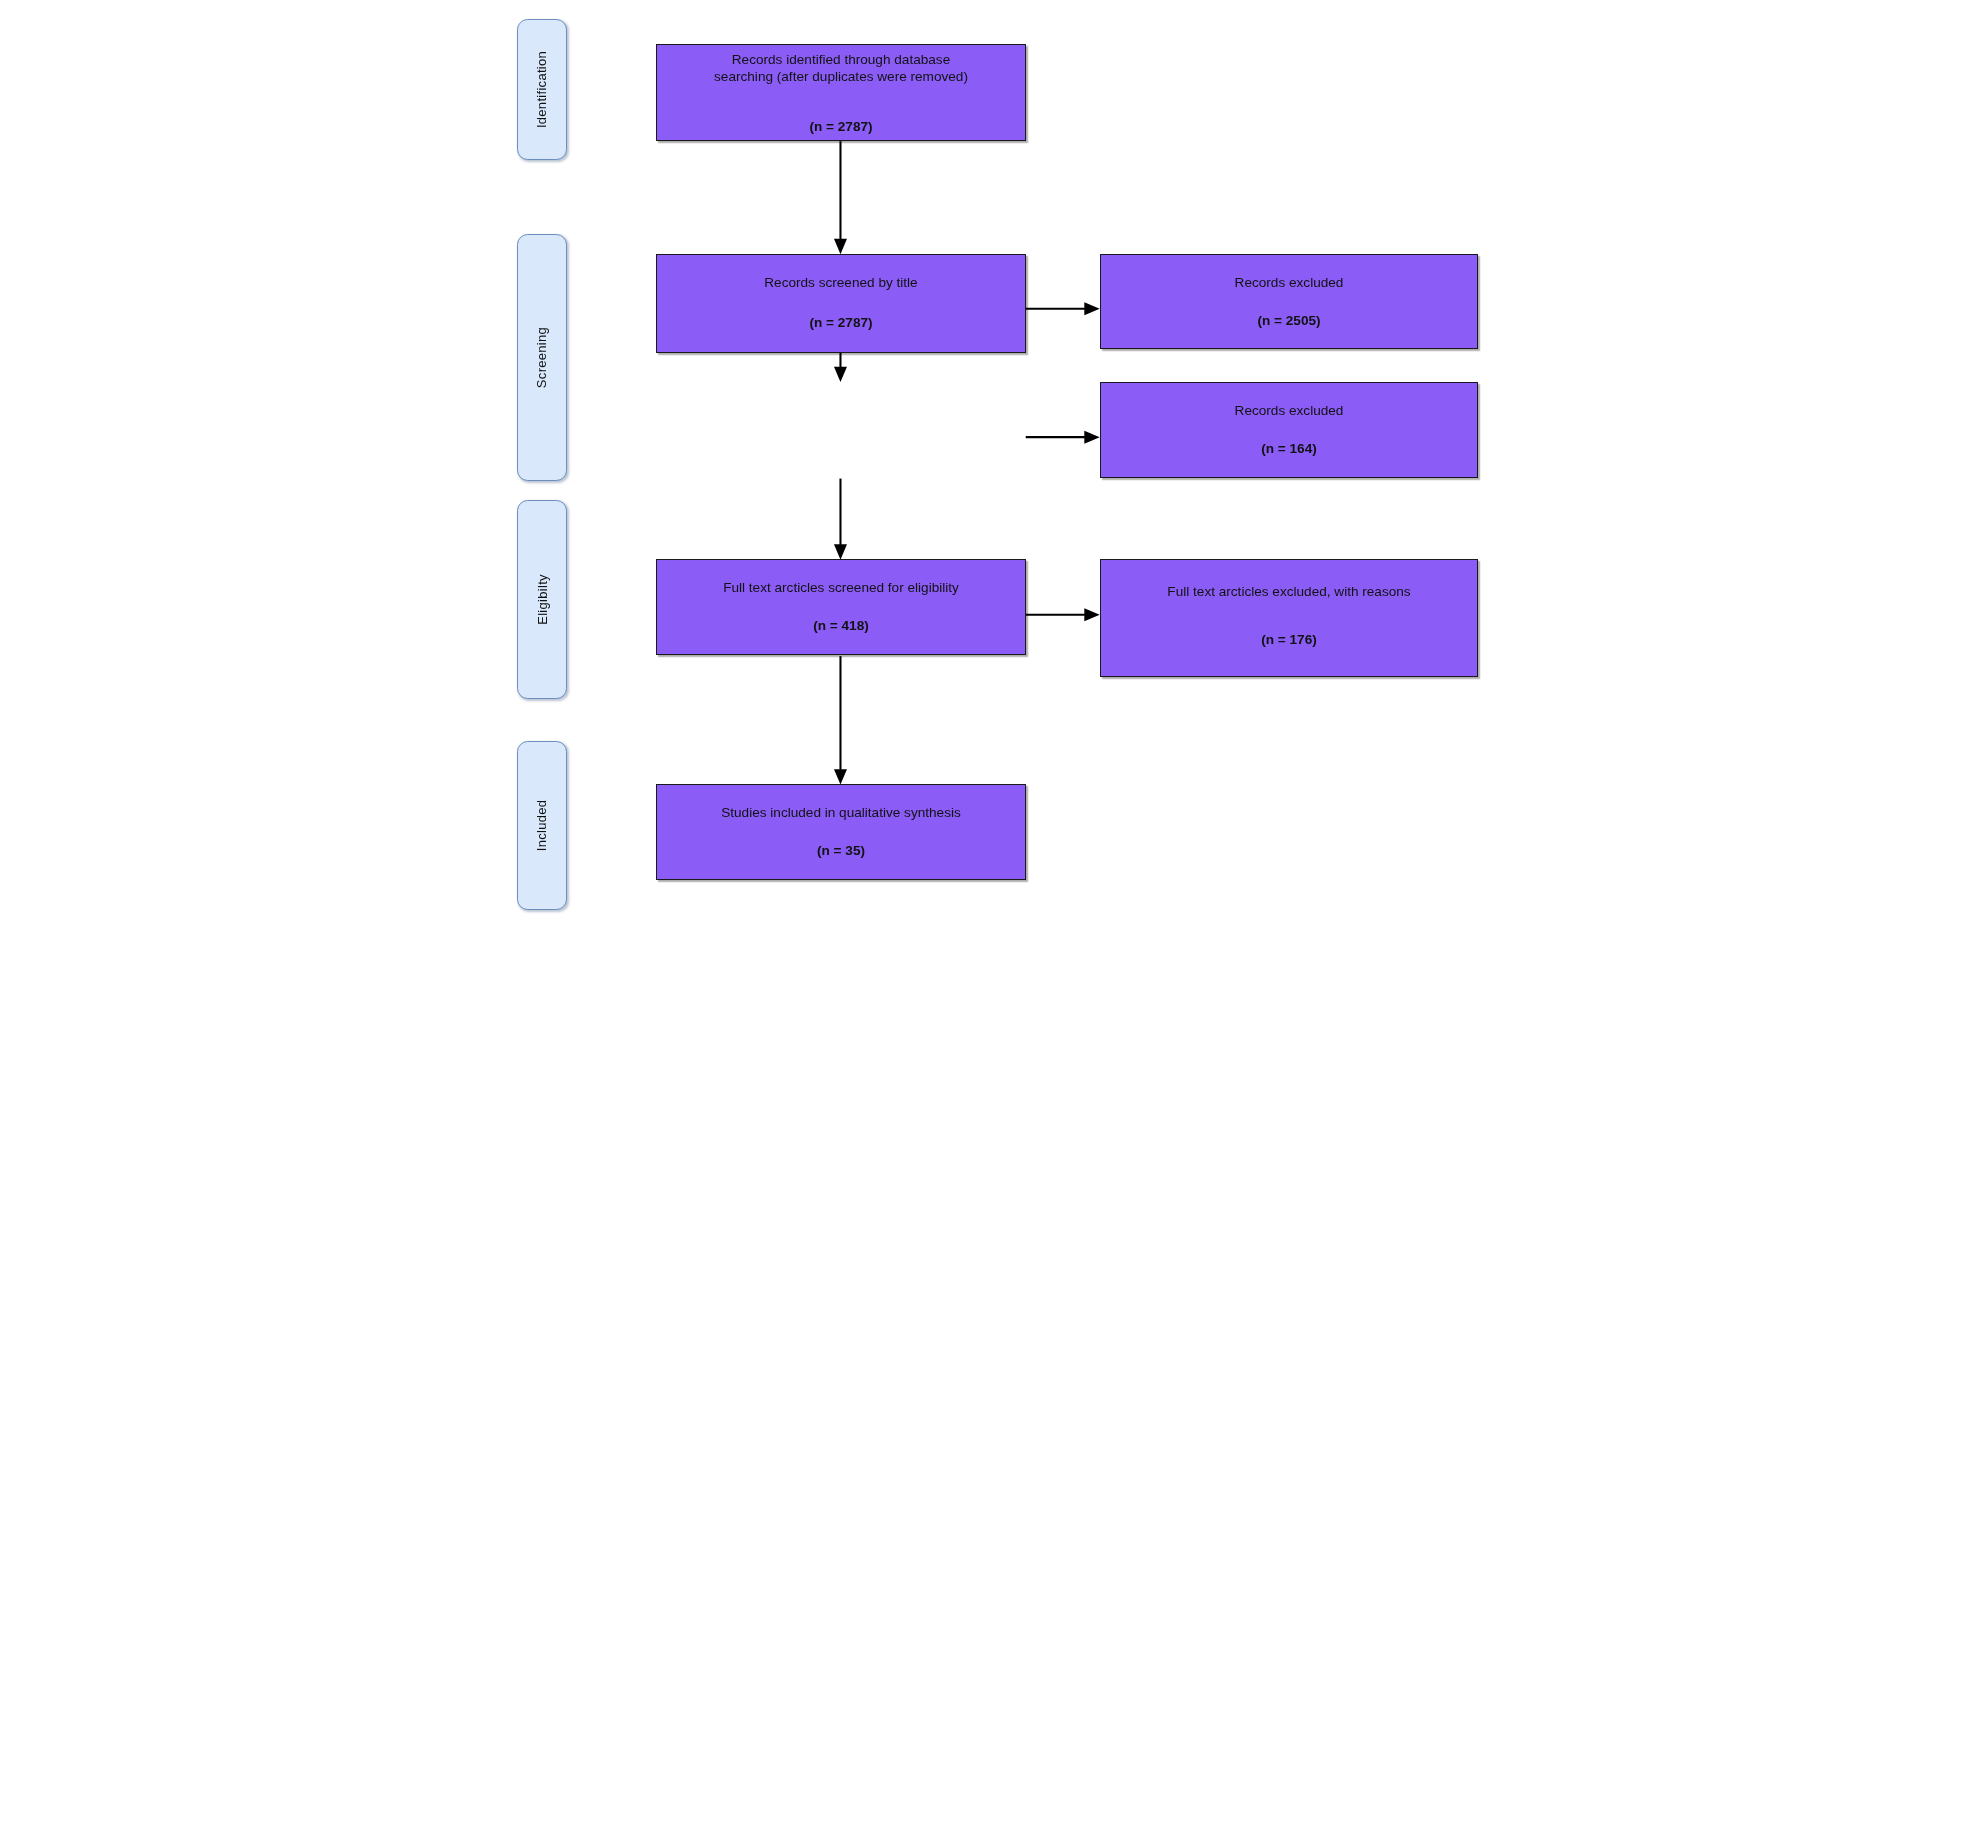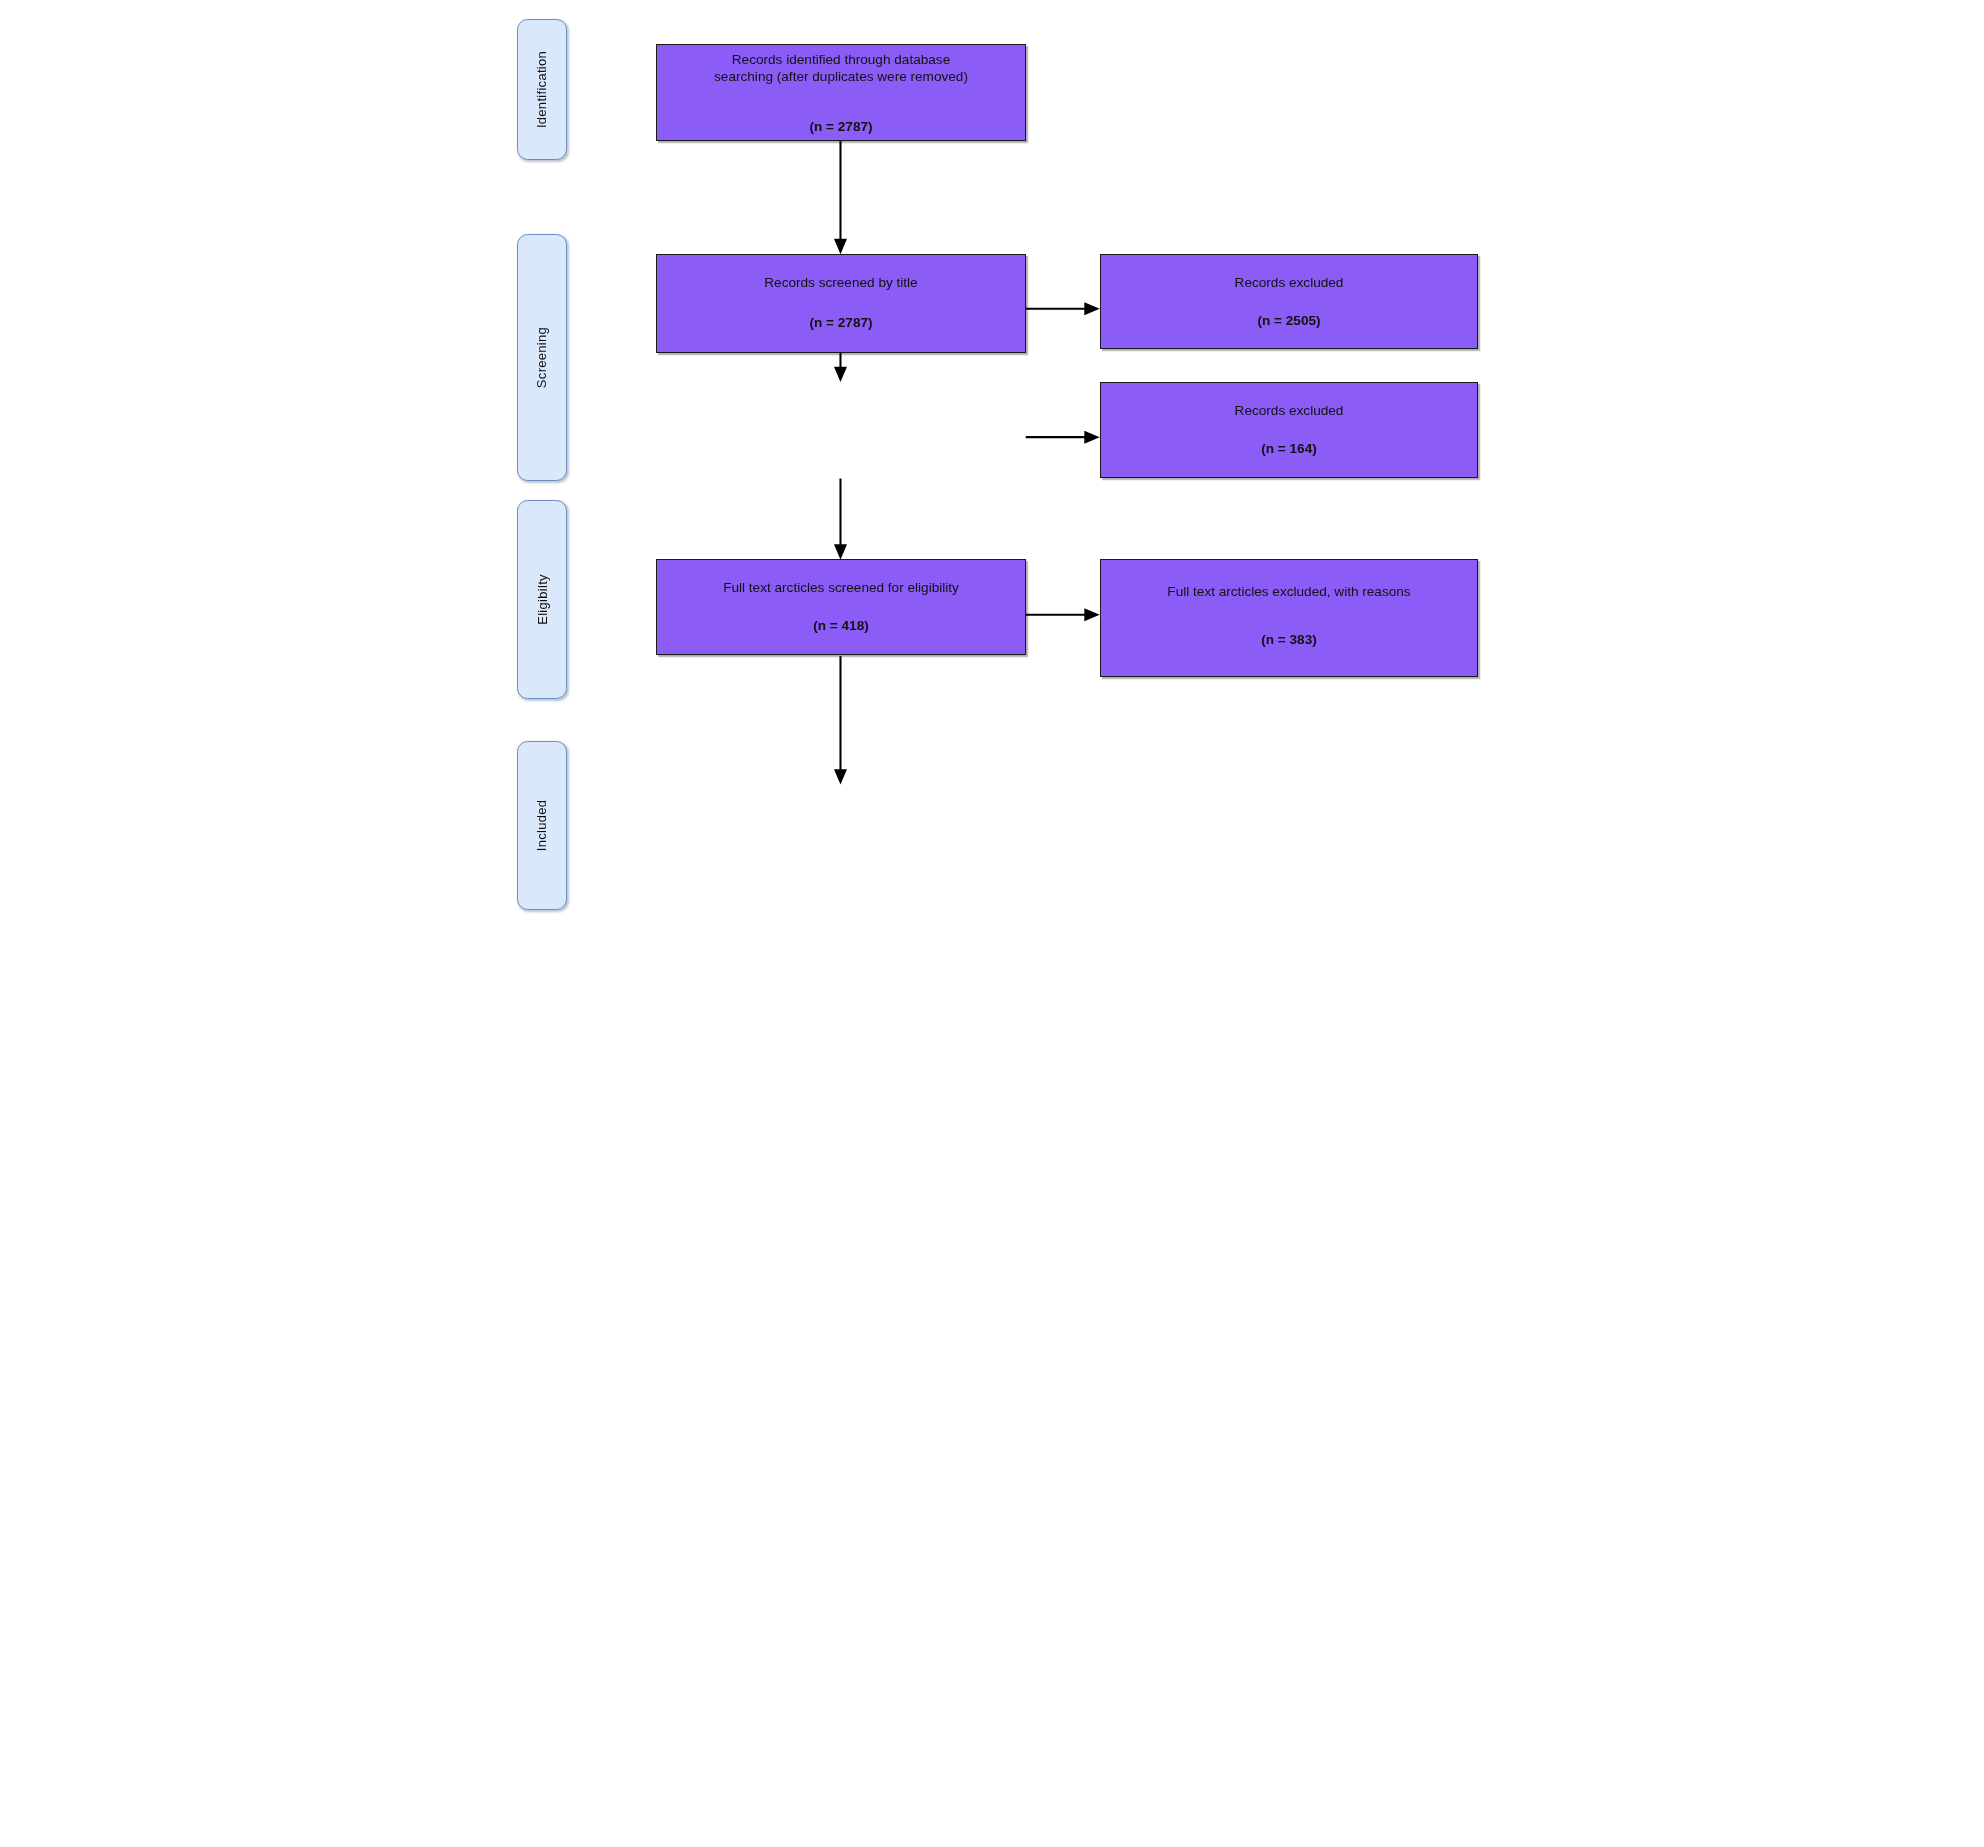--- a/index.html
+++ b/index.html
@@ -165,30 +165,34 @@
     <div class="box-title">Records screened by title</div>
     <div class="box-n">(n = 2787)</div>
   </div>
 
 
   <div class="flow-box main-box" id="box-fulltext">
     <div class="box-title">Full text arcticles screened for eligibility</div>
     <div class="box-n">(n = 418)</div>
   </div>
 
+  <div class="flow-box main-box" id="box-included">
+    <div class="box-title">Studies included in qualitative synthesis</div>
+    <div class="box-n">(n = 35)</div>
+  </div>
 
   <div class="flow-box right-box" id="box-excl-title">
     <div class="box-title">Records excluded</div>
     <div class="box-n">(n = 2505)</div>
   </div>
 
   <div class="flow-box right-box" id="box-excl-abstract">
     <div class="box-title">Records excluded</div>
     <div class="box-n">(n = 164)</div>
   </div>
 
   <div class="flow-box right-box" id="box-excl-fulltext">
     <div class="box-title">Full text arcticles excluded, with reasons</div>
-    <div class="box-n">(n = 383)</div>
+    <div class="box-n">(n = 176)</div>
   </div>
 
 </div>
 
 
 </body></html>

